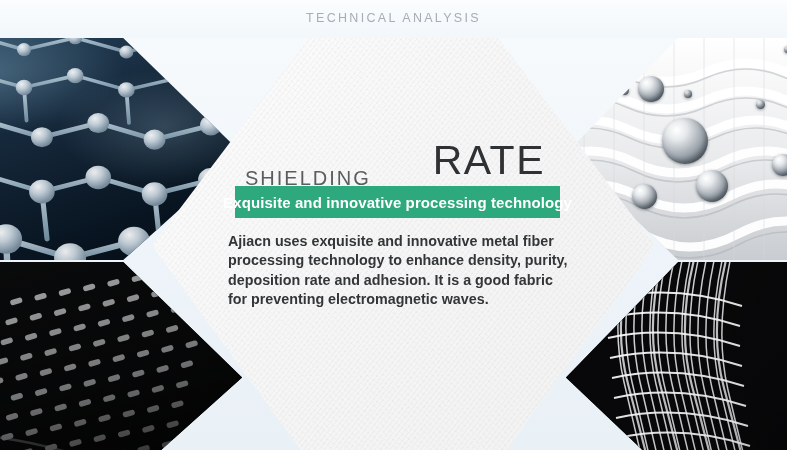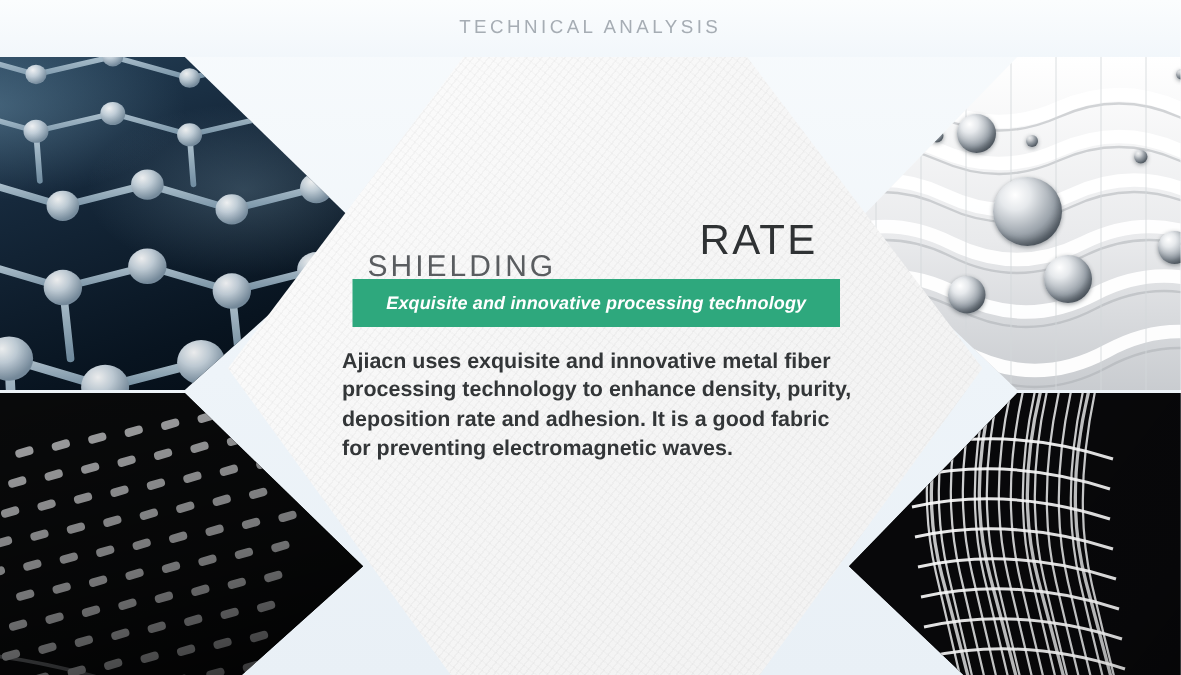--- a/index.html
+++ b/index.html
@@ -136,44 +136,43 @@
     color: #5a5d60;
     font-weight: 400;
     white-space: nowrap;
     margin-top: 41px;
   }
   .headline {
     position: absolute;
     left: 245px; top: 141px;
     width: 300px;
     text-align: right;
-    font-size: 28px;
+    font-size: 41px;
     letter-spacing: 1.5px;
     color: #2f3234;
     font-weight: 400;
     line-height: 38px;
     white-space: nowrap;
   }
 
   .banner {
     position: absolute;
     left: 235px; top: 186px;
     width: 325px; height: 32px;
     background: #2ea87d;
     display: flex;
     align-items: center;
     justify-content: center;
   }
   .banner-text {
     color: #ffffff;
-    font-size: 12px;
+    font-size: 15px;
     font-weight: bold;
     letter-spacing: 0.1px;
     white-space: nowrap;
-    font-style: italic;
   }
 
   .paragraph {
     position: absolute;
     left: 228px; top: 232px;
     width: 340px;
     font-size: 14.3px;
     line-height: 19.3px;
     color: #333638;
     font-weight: 700;

